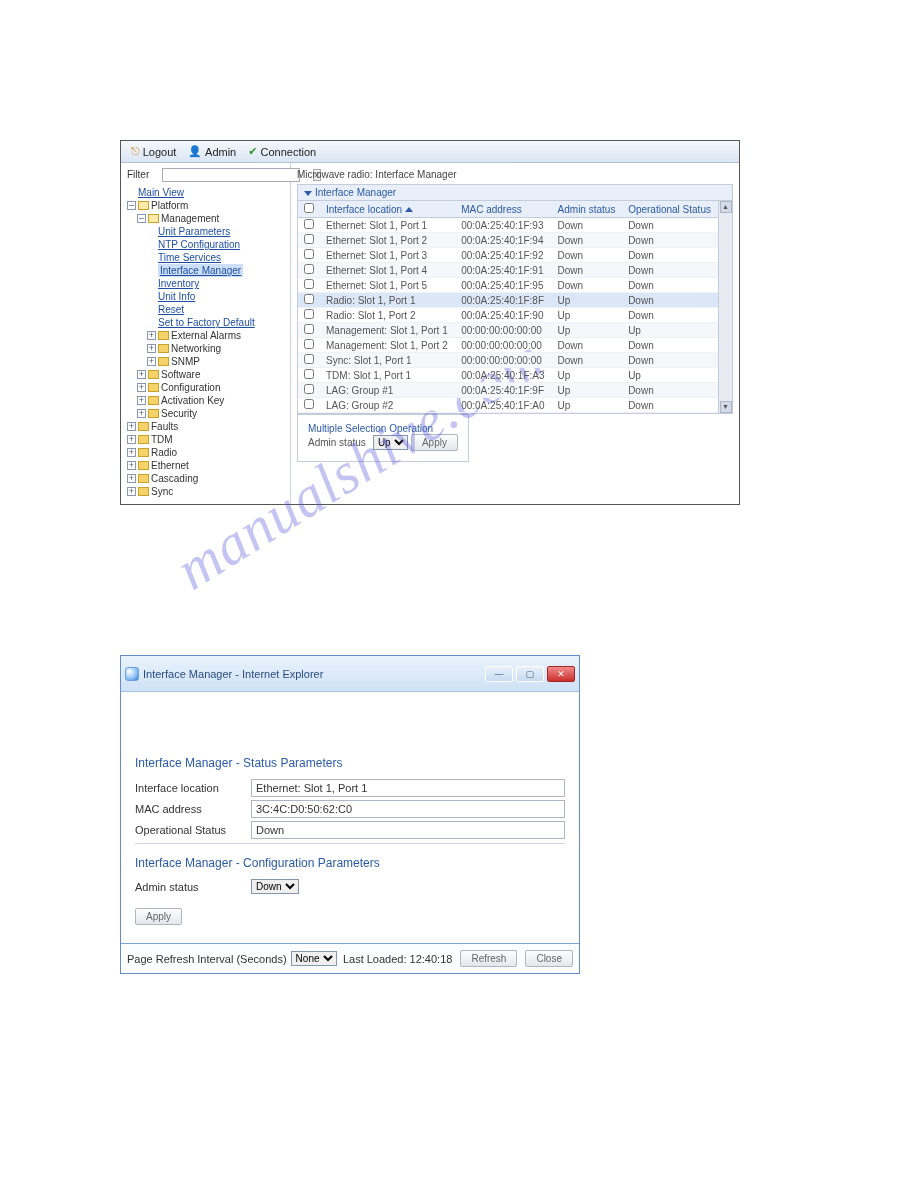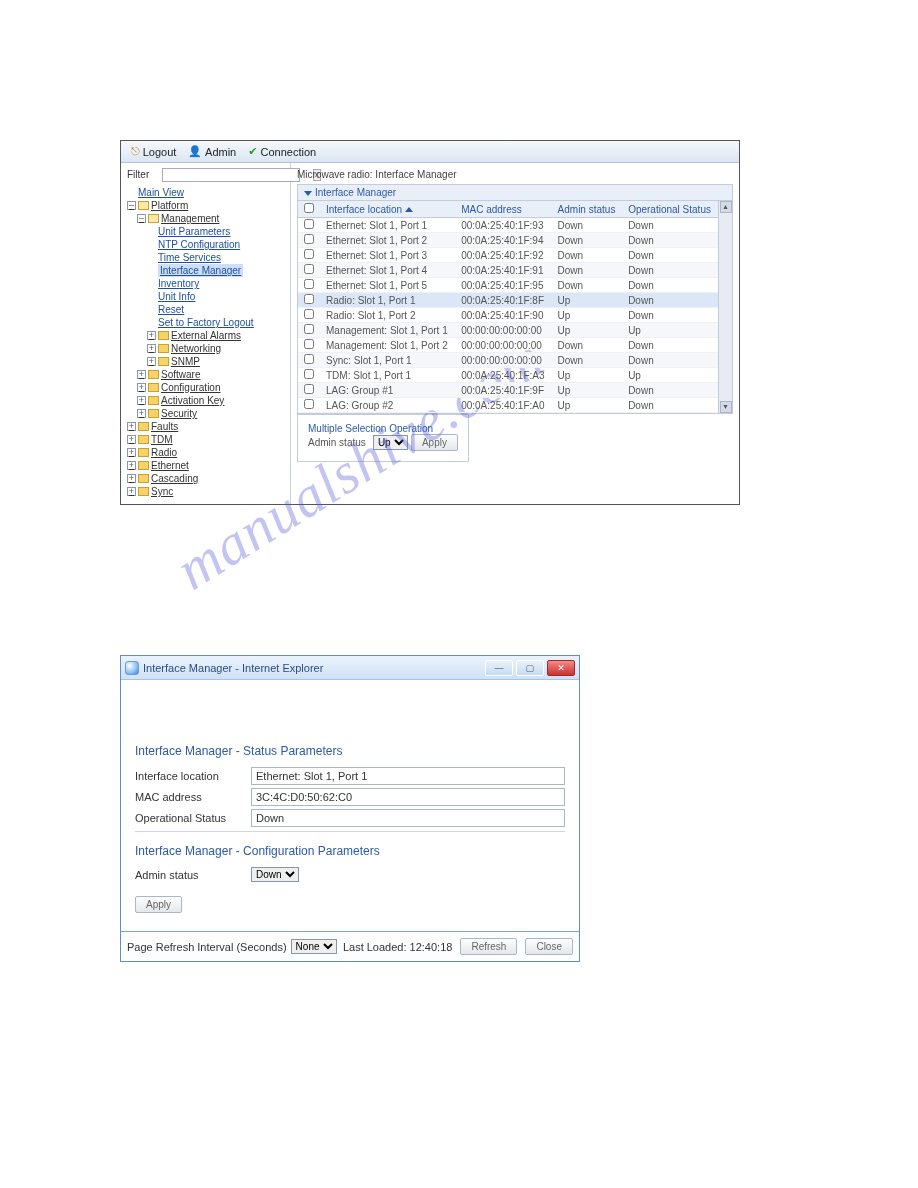--- a/index.html
+++ b/index.html
@@ -13,21 +13,21 @@
   .filterbar { height:20px; display:flex; align-items:center; gap:13px; padding:1px 4px; border-bottom:1px solid #ccd6e4; }
   .filterbar label { font-size:10px; color:#333; }
   .filterbar input { flex:0 0 90px; height:14px; font-size:10px; border:1px solid #aab; padding:0 2px; }
   .filterbar .clr { width:12px; height:12px; border:1px solid #aaa; background:#eee; font-size:9px; line-height:10px; text-align:center; color:#666; }
   .body { display:flex; }
   
   .tree { width:170px; border-right:1px solid #c8d2e0; padding:3px 4px 6px 6px; font-size:10px; line-height:13px; }
   .tree ul { list-style:none; padding-left:10px; }
   .tree > ul { padding-left:0; }
   .tree li { white-space:nowrap; }
-  .tree .node { display:flex; align-items:center; gap:2px; padding:0;text-decoration:underline; }
+  .tree .node { display:flex; align-items:center; gap:2px; padding:0; }
   .tree .exp { width:9px; height:9px; border:1px solid #8a98ad; background:#fff; color:#4a5a77; font-size:9px; line-height:7px; text-align:center; }
   .tree .exp.none { border:none; background:none; }
   .tree .fld { width:11px; height:9px; background:#f6d26b; border:1px solid #c9a227; }
   .tree .fld.open { background:#fde9a9; }
   .tree a { color:#1f4fa3; text-decoration:underline; }
   .tree a.sel { background:#cddff7; padding:0 2px; }
   
   .content { flex:1; padding:4px 6px 8px 6px; }
   .crumb { font-size:10px; color:#444; padding:2px 0 4px 0; }
   .tbl-wrap { border:1px solid #c2ccdb; }
@@ -45,21 +45,21 @@
   table.grid input[type=checkbox]{ width:10px; height:10px; margin:0; }
   .th-chk { width:18px; }
   .btnrow { padding:6px 0; }
   button.gbtn, .gbtn { font-size:10px; padding:2px 10px; background:linear-gradient(#fdfdfd,#e4e7eb); border:1px solid #adb7c4; color:#666; border-radius:2px; }
   .msopanel { border:1px solid #c2ccdb; display:inline-block; padding:8px 10px 10px 10px; }
   .msopanel .ttl { color:#2b5aa6; font-size:10px; }
   .msopanel label { font-size:10px; color:#555; margin-right:4px; }
   select { font-size:10px; border:1px solid #8896ad; }
   
   .panel2 { width:460px; border:1px solid #638cc9; margin-top:150px; background:#fff; font-size:11px; }
-  .p2-titlebar { height:24px; display:flex; align-items:center; justify-content:space-between;
+  .p2-titlebar { height:36px; display:flex; align-items:center; justify-content:space-between;
     background:linear-gradient(#eaf3fc,#cfe1f6); border-bottom:1px solid #a8c2e4; padding:0 4px; }
   .p2-title-l { display:flex; align-items:center; gap:4px; color:#2a4d80; }
   .p2-title-l .eicon { width:14px; height:14px; border:1px solid #6aa0e0; border-radius:3px;
     background:radial-gradient(circle at 30% 30%,#fff,#8cc1f4 60%,#3a7bcc); }
   .p2-winbtns { display:flex; gap:3px; }
   .p2-winbtn { width:28px; height:16px; border:1px solid #fff; border-radius:2px; font-size:9px; line-height:14px; text-align:center;
     background:linear-gradient(#e9f1fb,#c7dbf2); color:#4a5e7a; }
   .p2-winbtn.close { background:linear-gradient(#f28b8b,#c9302c); color:#fff; border-color:#a32722; }
   .p2-inner { padding:12px 14px 8px 14px;margin-top:48px; }
   .p2-section { color:#2b5aa6; font-size:12px; padding:4px 0 6px 0; }
@@ -165,21 +165,21 @@
                     </li>
                 <li>
                       <div class="node">
                         <span class="exp none"></span>
                         <a href="#">Reset</a>
                       </div>
                     </li>
                 <li>
                       <div class="node">
                         <span class="exp none"></span>
-                        <a href="#">Set to Factory Logout</a>
+                        <a href="#">Set to Factory Default</a>
                       </div>
                     </li>
                 <li>
                       <div class="node">
                         <span class="exp">+</span>
                         <span class="fld"></span>
                         <span>External Alarms</span>
                       </div>
                     </li>
                 <li>

